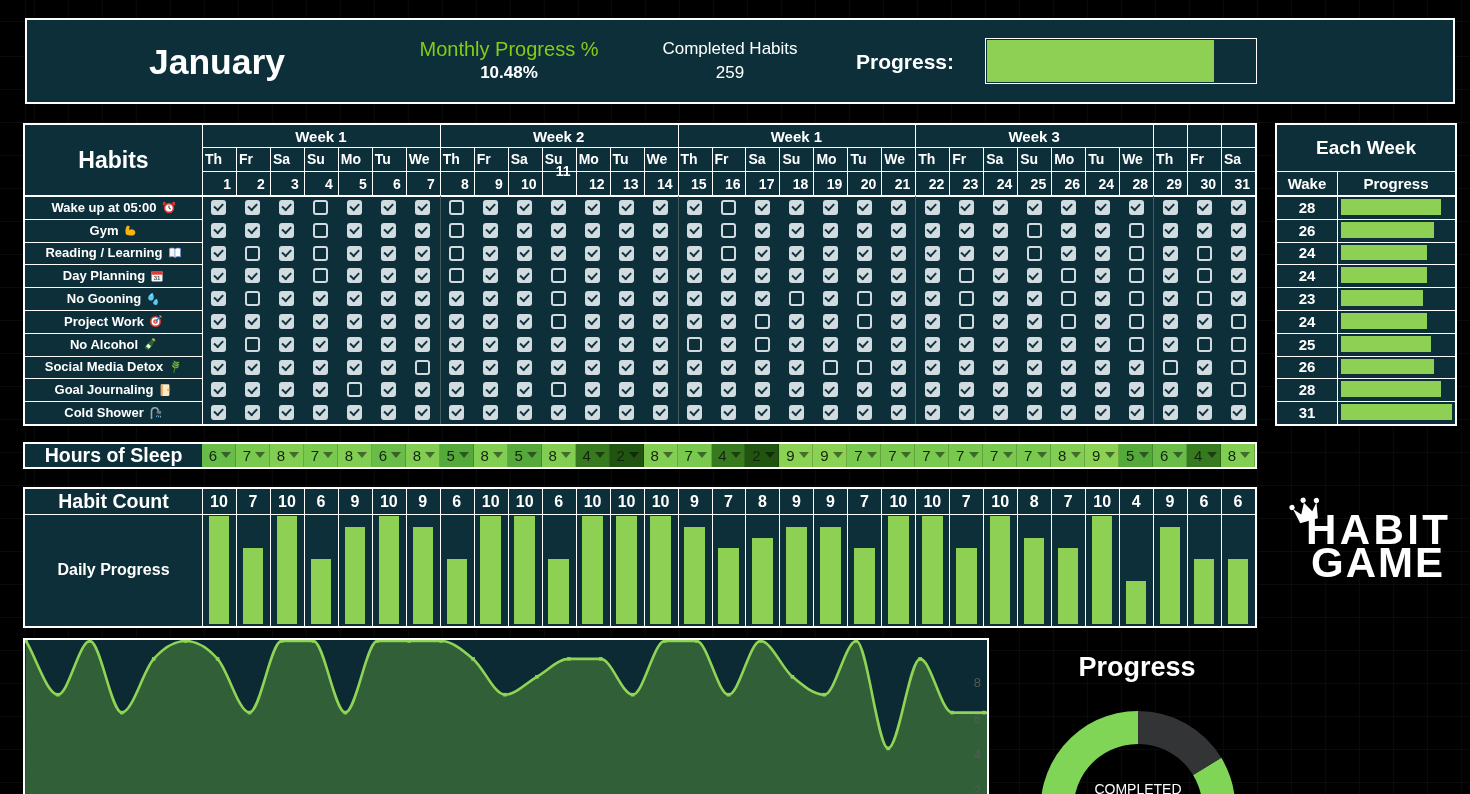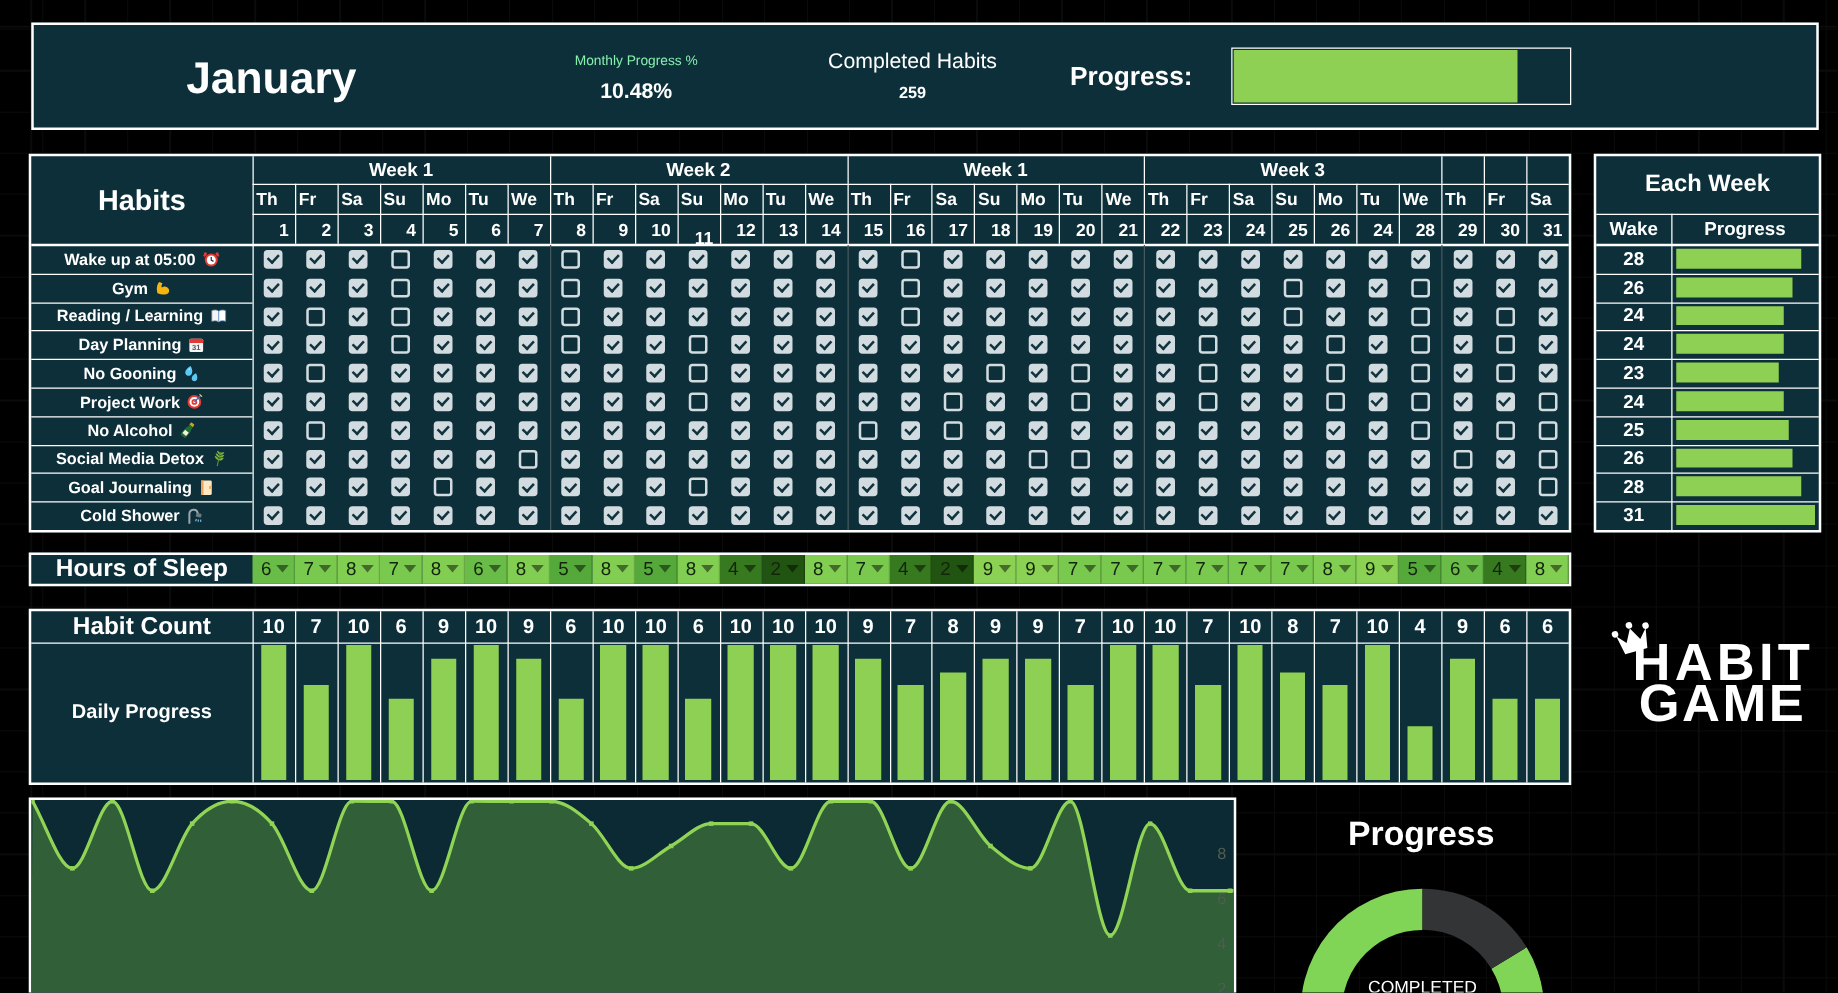--- a/index.html
+++ b/index.html
@@ -1,19 +1,19 @@
 <!DOCTYPE html>
 <html><head><meta charset="utf-8"><style>*{margin:0;padding:0;box-sizing:border-box}html,body{width:1470px;height:794px;overflow:hidden;background:#000;font-family:"Liberation Sans",sans-serif;}body{position:relative;}div{position:absolute;}.cb{width:15px;height:15px;border-radius:3px;background:#d2dbdf;}.cb:after{content:"";position:absolute;left:2.6px;top:3.4px;width:7.2px;height:3.8px;border-left:2.1px solid #10333d;border-bottom:2.1px solid #10333d;transform:rotate(-47deg);}.cbu{width:15px;height:15px;border-radius:3px;border:2px solid #d2dbdf;background:transparent;}</style></head><body>
 <div style="left:0px;top:0px;width:1470px;height:794px;background-image:repeating-linear-gradient(90deg,#0b0b0b 0 1px,transparent 1px 33.97px),repeating-linear-gradient(180deg,#0b0b0b 0 1px,transparent 1px 33px);background-position:33.8px 23px;"></div>
 <div style="left:25px;top:18px;width:1430px;height:86px;background:#0c2f39;border:2px solid #fff;"></div>
 <div style="left:102px;top:34px;width:230px;height:56px;display:flex;align-items:center;justify-content:center;font-size:35.5px;font-weight:700;color:#fff;">January</div>
-<div style="left:399px;top:38px;width:220px;height:22px;display:flex;align-items:center;justify-content:center;font-size:11px;font-weight:400;color:#86efac;">Monthly Progress %</div>
+<div style="left:399px;top:38px;width:220px;height:22px;display:flex;align-items:center;justify-content:center;font-size:20px;font-weight:400;color:#84cc16;">Monthly Progress %</div>
 <div style="left:399px;top:62px;width:220px;height:22px;display:flex;align-items:center;justify-content:center;font-size:17px;font-weight:700;color:#fff;">10.48%</div>
 <div style="left:620px;top:38px;width:220px;height:22px;display:flex;align-items:center;justify-content:center;font-size:17px;font-weight:400;color:#fff;">Completed Habits</div>
-<div style="left:620px;top:62px;width:220px;height:22px;display:flex;align-items:center;justify-content:center;font-size:13px;font-weight:700;color:#fff;">259</div>
+<div style="left:620px;top:62px;width:220px;height:22px;display:flex;align-items:center;justify-content:center;font-size:17px;font-weight:400;color:#fff;">259</div>
 <div style="left:856px;top:48px;width:115px;height:28px;display:flex;align-items:center;justify-content:flex-start;font-size:21px;font-weight:700;color:#fff;">Progress:</div>
 <div style="left:985px;top:38px;width:272px;height:46px;background:#0c2f39;border:1.5px solid #fff;"></div>
 <div style="left:987px;top:40px;width:226.5px;height:42px;background:#8ed053;"></div>
 <div style="left:23px;top:123px;width:1234px;height:303px;background:#0c2f39;border:2px solid #fff;"></div>
 <div style="left:202px;top:147px;width:1053px;height:1px;background:#ffffff;"></div>
 <div style="left:202px;top:171px;width:1053px;height:1px;background:#ffffff;"></div>
 <div style="left:25px;top:195px;width:1230px;height:2px;background:#ffffff;"></div>
 <div style="left:202px;top:125px;width:1px;height:299px;background:#ffffff;"></div>
 <div style="left:235.968px;top:147px;width:1px;height:48px;background:#ffffff;"></div>
 <div style="left:269.935px;top:147px;width:1px;height:48px;background:#ffffff;"></div>
@@ -83,21 +83,21 @@
 <div style="left:371.839px;top:171px;width:28.9677px;height:25px;display:flex;align-items:center;justify-content:flex-end;font-size:14px;font-weight:700;color:#fff;">6</div>
 <div style="left:408.806px;top:147px;width:29.9677px;height:24px;display:flex;align-items:center;justify-content:flex-start;font-size:14px;font-weight:700;color:#fff;">We</div>
 <div style="left:405.806px;top:171px;width:28.9677px;height:25px;display:flex;align-items:center;justify-content:flex-end;font-size:14px;font-weight:700;color:#fff;">7</div>
 <div style="left:442.774px;top:147px;width:29.9677px;height:24px;display:flex;align-items:center;justify-content:flex-start;font-size:14px;font-weight:700;color:#fff;">Th</div>
 <div style="left:439.774px;top:171px;width:28.9677px;height:25px;display:flex;align-items:center;justify-content:flex-end;font-size:14px;font-weight:700;color:#fff;">8</div>
 <div style="left:476.742px;top:147px;width:29.9677px;height:24px;display:flex;align-items:center;justify-content:flex-start;font-size:14px;font-weight:700;color:#fff;">Fr</div>
 <div style="left:473.742px;top:171px;width:28.9677px;height:25px;display:flex;align-items:center;justify-content:flex-end;font-size:14px;font-weight:700;color:#fff;">9</div>
 <div style="left:510.71px;top:147px;width:29.9677px;height:24px;display:flex;align-items:center;justify-content:flex-start;font-size:14px;font-weight:700;color:#fff;">Sa</div>
 <div style="left:507.71px;top:171px;width:28.9677px;height:25px;display:flex;align-items:center;justify-content:flex-end;font-size:14px;font-weight:700;color:#fff;">10</div>
 <div style="left:544.677px;top:147px;width:29.9677px;height:24px;display:flex;align-items:center;justify-content:flex-start;font-size:14px;font-weight:700;color:#fff;">Su</div>
-<div style="left:541.677px;top:177px;width:28.9677px;height:25px;display:flex;align-items:center;justify-content:flex-end;font-size:14px;font-weight:700;color:#fff;">11</div>
+<div style="left:541.677px;top:158px;width:28.9677px;height:25px;display:flex;align-items:center;justify-content:flex-end;font-size:14px;font-weight:700;color:#fff;">11</div>
 <div style="left:578.645px;top:147px;width:29.9677px;height:24px;display:flex;align-items:center;justify-content:flex-start;font-size:14px;font-weight:700;color:#fff;">Mo</div>
 <div style="left:575.645px;top:171px;width:28.9677px;height:25px;display:flex;align-items:center;justify-content:flex-end;font-size:14px;font-weight:700;color:#fff;">12</div>
 <div style="left:612.613px;top:147px;width:29.9677px;height:24px;display:flex;align-items:center;justify-content:flex-start;font-size:14px;font-weight:700;color:#fff;">Tu</div>
 <div style="left:609.613px;top:171px;width:28.9677px;height:25px;display:flex;align-items:center;justify-content:flex-end;font-size:14px;font-weight:700;color:#fff;">13</div>
 <div style="left:646.581px;top:147px;width:29.9677px;height:24px;display:flex;align-items:center;justify-content:flex-start;font-size:14px;font-weight:700;color:#fff;">We</div>
 <div style="left:643.581px;top:171px;width:28.9677px;height:25px;display:flex;align-items:center;justify-content:flex-end;font-size:14px;font-weight:700;color:#fff;">14</div>
 <div style="left:680.548px;top:147px;width:29.9677px;height:24px;display:flex;align-items:center;justify-content:flex-start;font-size:14px;font-weight:700;color:#fff;">Th</div>
 <div style="left:677.548px;top:171px;width:28.9677px;height:25px;display:flex;align-items:center;justify-content:flex-end;font-size:14px;font-weight:700;color:#fff;">15</div>
 <div style="left:714.516px;top:147px;width:29.9677px;height:24px;display:flex;align-items:center;justify-content:flex-start;font-size:14px;font-weight:700;color:#fff;">Fr</div>
 <div style="left:711.516px;top:171px;width:28.9677px;height:25px;display:flex;align-items:center;justify-content:flex-end;font-size:14px;font-weight:700;color:#fff;">16</div>

